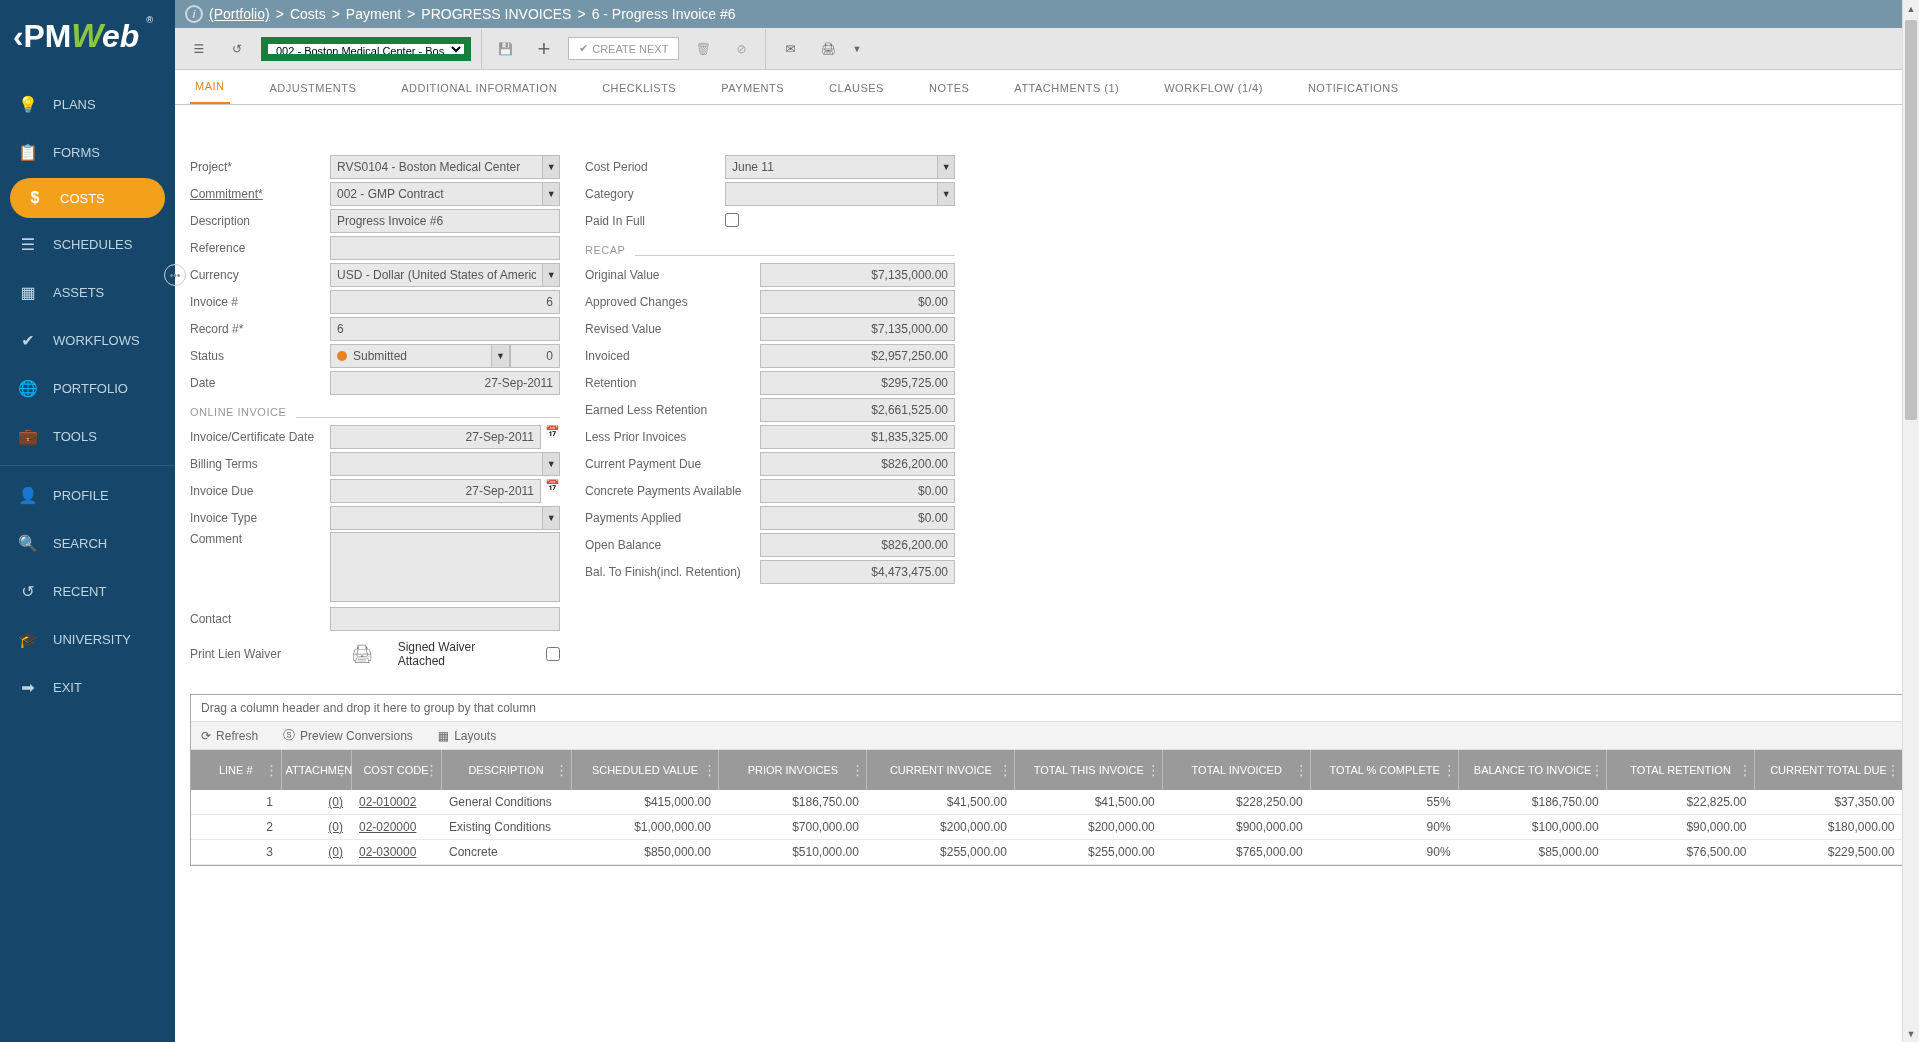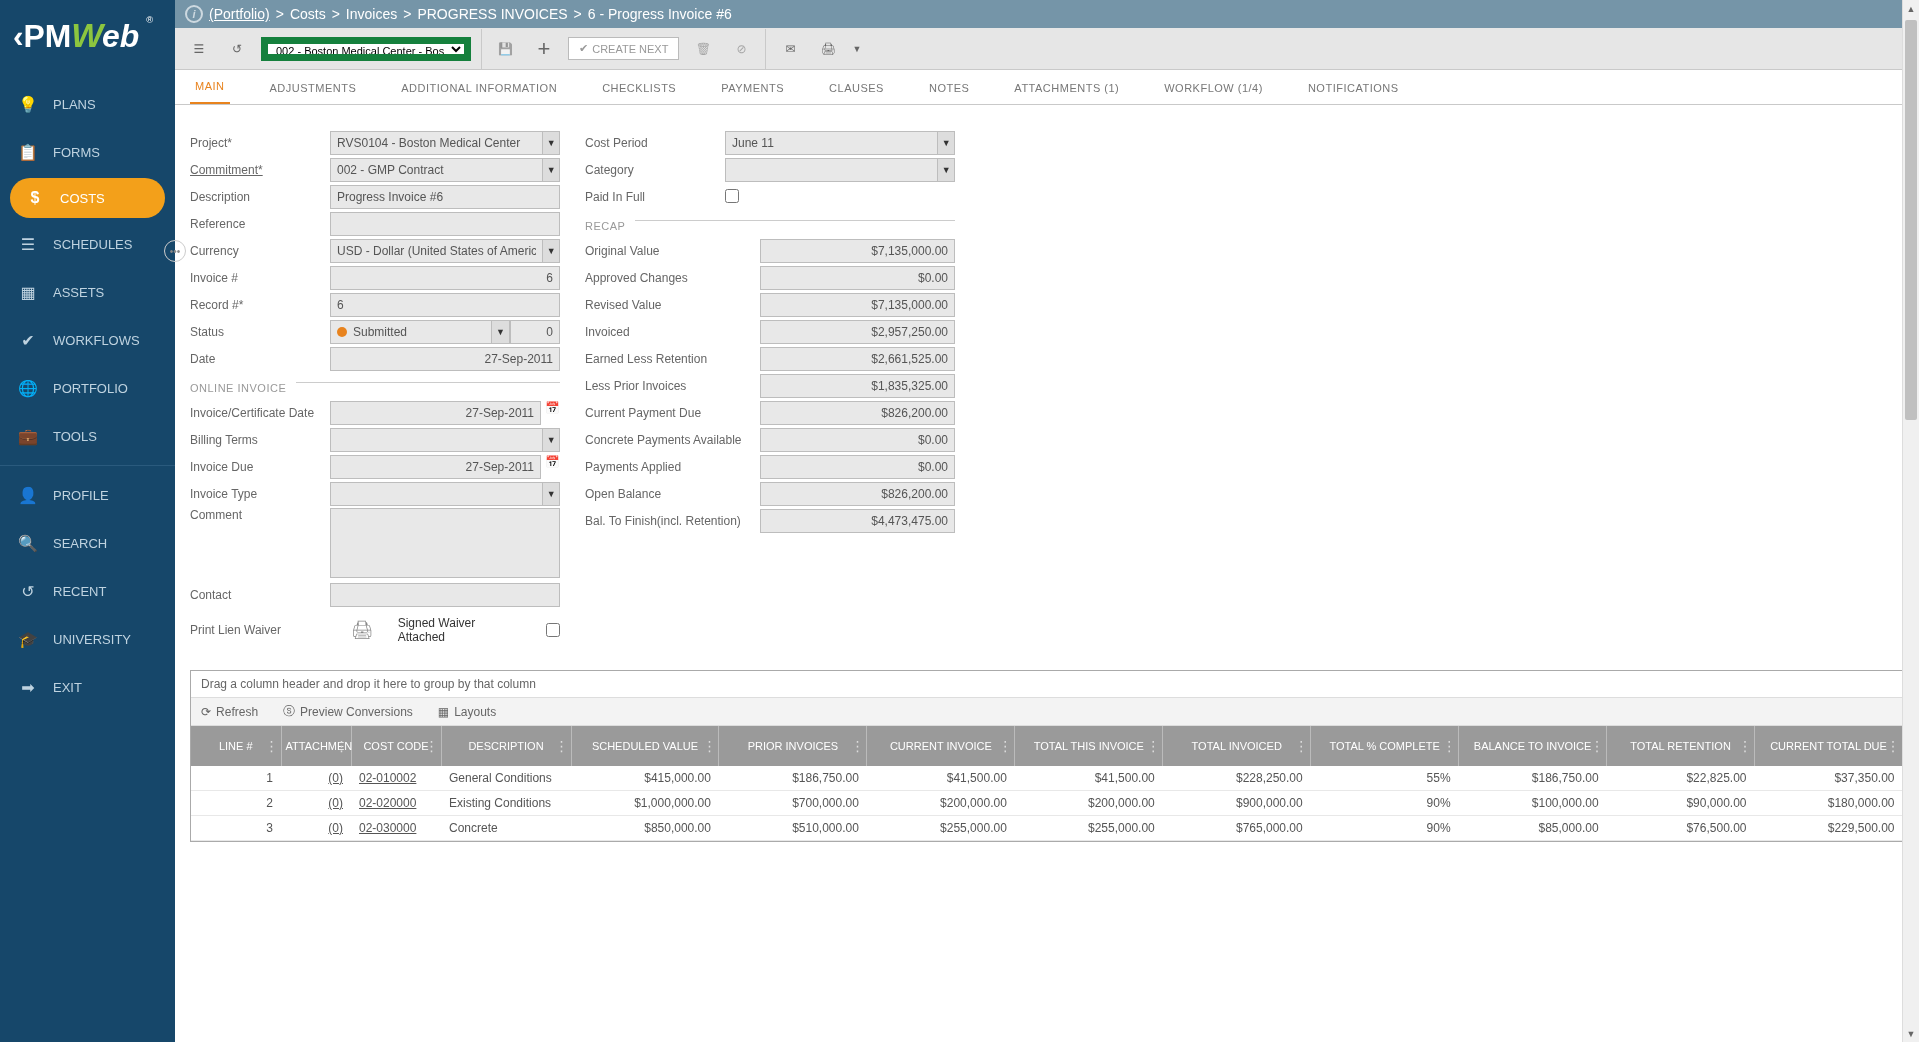--- a/index.html
+++ b/index.html
@@ -34,33 +34,33 @@
 .tb-disabled { opacity: 0.5; }
 .tb-group { display: flex; align-items: center; gap: 10px; }
 
 
 .tabs { display: flex; border-bottom: 1px solid #c9c9c9; padding: 0 15px; background: #fff; height: 35px; align-items: flex-end; gap: 35px; flex-wrap: nowrap; overflow: hidden; font-size: 11px; }
 .tab { padding: 10px 5px; color: #777; cursor: pointer; white-space: nowrap; letter-spacing: 0.5px; }
 .tab.active { color: #e8831e; border-bottom: 3px solid #e8831e; margin-bottom: -1px; }
 
 
 .form-area { padding: 25px 15px 10px; display: flex; gap: 25px; }
-.col { width: 370px; }
+.col { width: 370px; margin-top: 24px; }
 .row { display: flex; align-items: center; min-height: 26px; margin-bottom: 1px; }
 .lbl { width: 140px; color: #666; font-size: 12px; }
 .lbl.underlined { text-decoration: underline; cursor: pointer; }
 .ctl { flex: 1; }
 .inp, .sel { width: 100%; height: 24px; border: 1px solid #bdbdbd; background: #e8e8e8; padding: 0 6px; font-size: 12px; color: #555; }
 .sel-wrap { position: relative; display: flex; }
 .sel-btn { width: 18px; border: 1px solid #bdbdbd; border-left: none; background: #ddd; display: flex; align-items: center; justify-content: center; font-size: 9px; }
 .inp.ro { text-align: right; background: #e8e8e8; }
 .status-dot { width: 10px; height: 10px; border-radius: 50%; background: #e8831e; display: inline-block; margin-right: 6px; }
 .status-row .sel-wrap .inp { width: 40px; text-align: right; }
 .cal-icon { width: 16px; height: 16px; margin-left: 4px; color: #aaa; }
-.section-div { display: flex; align-items: flex-start; margin: 10px 0 6px; gap: 10px; }
+.section-div { display: flex; align-items: flex-end; margin: 10px 0 6px; gap: 10px; }
 .section-div .txt { color: #999; font-size: 11px; letter-spacing: 0.5px; }
 .section-div .line { flex: 1; height: 1px; background: #ccc; }
 .comment-box { width: 100%; height: 70px; border: 1px solid #bdbdbd; background: #e8e8e8; resize: none; }
 .more-btn { width: 22px; height: 22px; border: 1px solid #ccc; border-radius: 50%; display: inline-flex; align-items: center; justify-content: center; font-size: 10px; color: #888; margin-left: 4px; position: absolute; left: -30px; top: 2px; }
 .currency-row { position: relative; }
 .chk { width: 14px; height: 14px; }
 .waiver-row { display: flex; align-items: center; gap: 24px; margin-top: 8px; }
 .print-icon { font-size: 18px; color: #888; }
 
 
@@ -156,21 +156,21 @@
   </div>
 
   <div class="main">
 
     <div class="crumb-bar">
       <span class="info">i</span>
       <a>(Portfolio)</a>
       <span>&gt;</span>
         <span>Costs</span>
       <span>&gt;</span>
-        <span>Invoices</span>
+        <span>Payment</span>
       <span>&gt;</span>
         <span>PROGRESS INVOICES</span>
       <span>&gt;</span>
         <span>6 - Progress Invoice #6</span>
     </div>
 
     <div class="toolbar">
       <div class="tb-btn">☰</div>
       <div class="tb-btn">↺</div>
       <select class="tb-select"><option>002 - Boston Medical Center - Bosto</option></select>
@@ -343,20 +343,24 @@
             <div class="lbl" style="width:175px;">Approved Changes</div>
             <div class="ctl"><input class="inp ro" value="$0.00" style=""></div>
           </div>
         <div class="row">
             <div class="lbl" style="width:175px;">Revised Value</div>
             <div class="ctl"><input class="inp ro" value="$7,135,000.00" style=""></div>
           </div>
         <div class="row">
             <div class="lbl" style="width:175px;">Invoiced</div>
             <div class="ctl"><input class="inp ro" value="$2,957,250.00" style=""></div>
+          </div>
+        <div class="row">
+            <div class="lbl" style="width:175px;">Retention</div>
+            <div class="ctl"><input class="inp ro" value="$295,725.00" style=""></div>
           </div>
         <div class="row">
             <div class="lbl" style="width:175px;">Earned Less Retention</div>
             <div class="ctl"><input class="inp ro" value="$2,661,525.00" style=""></div>
           </div>
         <div class="row">
             <div class="lbl" style="width:175px;">Less Prior Invoices</div>
             <div class="ctl"><input class="inp ro" value="$1,835,325.00" style=""></div>
           </div>
         <div class="row">

